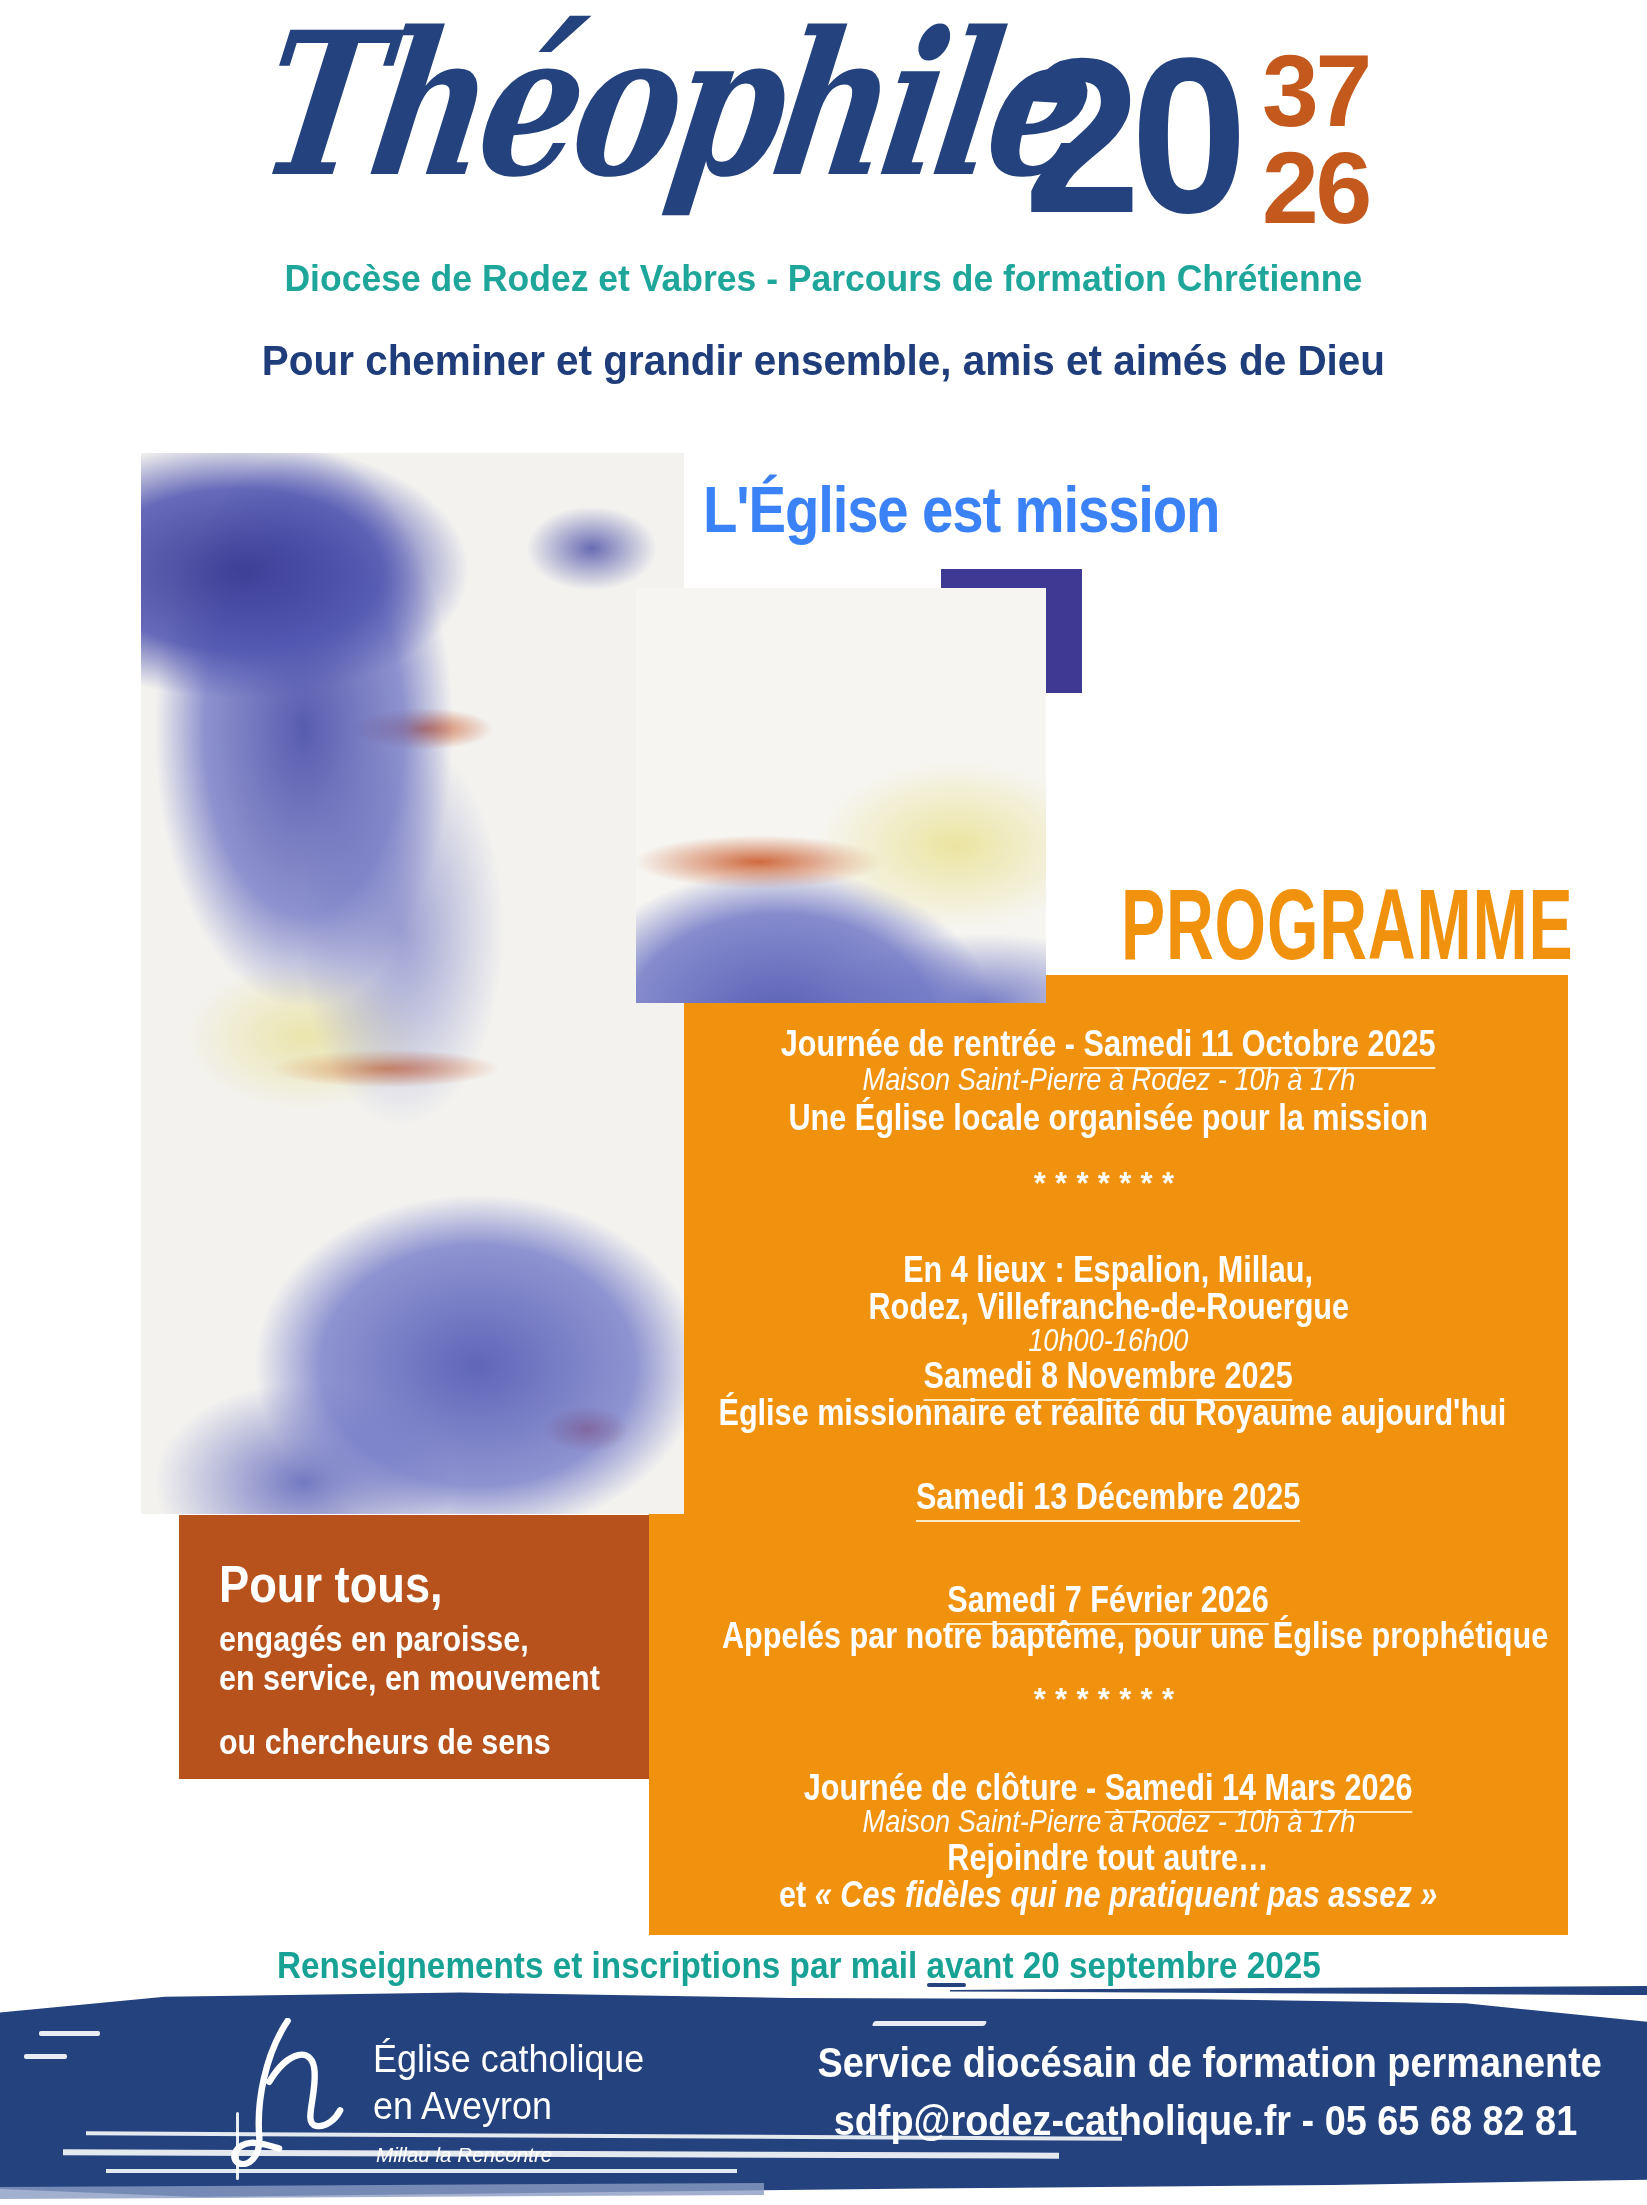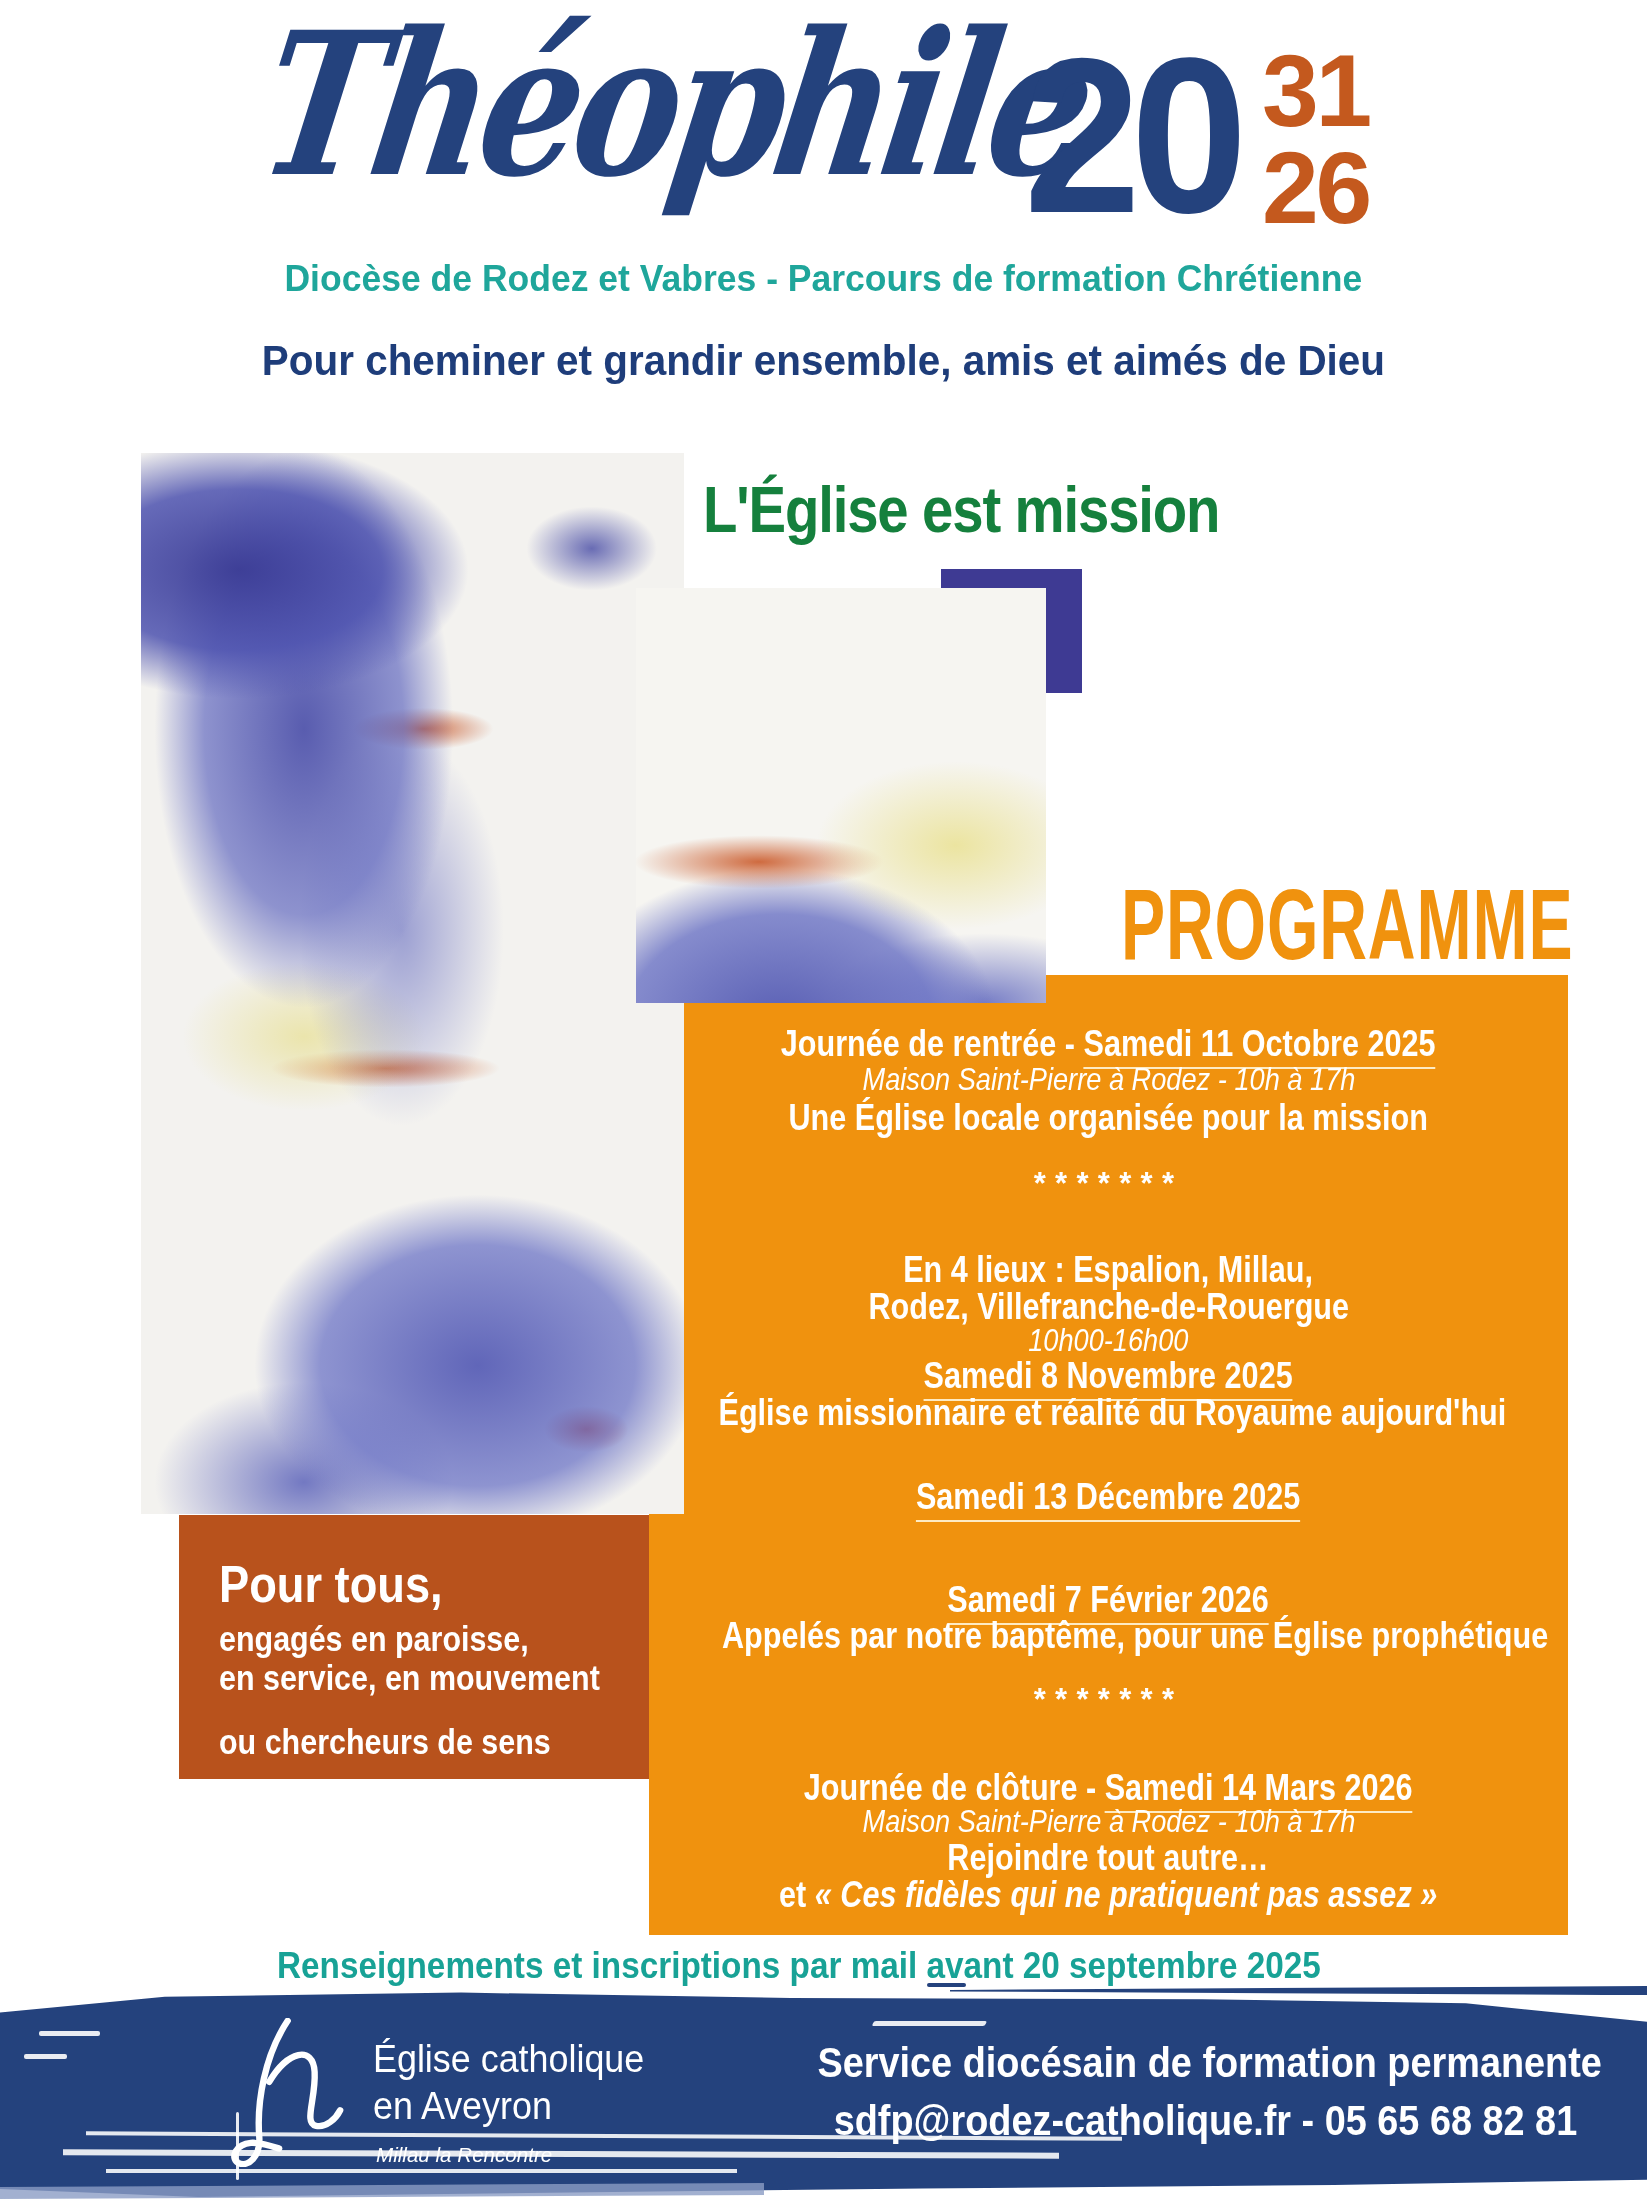--- a/index.html
+++ b/index.html
@@ -33,21 +33,21 @@
       radial-gradient(ellipse 286px 219px at 62% 86%, rgba(84,90,180,.92) 0%, rgba(108,116,198,.75) 55%, rgba(255,255,255,0) 78%),
       radial-gradient(ellipse 199px 133px at 30% 97%, rgba(92,99,186,.85), rgba(255,255,255,0) 75%),
       radial-gradient(ellipse 60px 33px at 82% 92%, rgba(205,60,25,.9), rgba(255,255,255,0) 70%);}
   .artwork2{left:636px;top:588px;width:410px;height:415px;z-index:3;background-color:#f6f5f1;
     background-image:
       radial-gradient(ellipse 199px 120px at 78% 62%, rgba(233,224,140,.8), rgba(255,255,255,0) 70%),
       radial-gradient(ellipse 173px 37px at 30% 66%, rgba(200,82,32,.85), rgba(255,255,255,0) 72%),
       radial-gradient(ellipse 279px 199px at 35% 105%, rgba(80,86,176,.95) 0%, rgba(105,113,196,.8) 55%, rgba(255,255,255,0) 78%),
       radial-gradient(ellipse 213px 93px at 85% 100%, rgba(96,104,190,.85), rgba(255,255,255,0) 75%);}
 
-  .theme-heading{left:703px;top:473px;font:700 64px "Liberation Sans",sans-serif;color:#15803d;
+  .theme-heading{left:703px;top:473px;font:700 64px "Liberation Sans",sans-serif;color:#3b82f6;
     letter-spacing:-1.3px;z-index:4;white-space:nowrap;}
   .theme-heading .cxl{transform:scaleX(.88);}
   .programme-label{left:1121px;top:874px;font:700 101px/1 "Liberation Sans",sans-serif;color:#f0920e;
     letter-spacing:1.3px;z-index:4;white-space:nowrap;}
   .programme-label .cxl{transform:scaleX(.655);}
 
   
   .orange-box{left:649px;top:975px;width:919px;height:960px;background:#f0920e;z-index:2;color:#fff;}
   .pline{position:absolute;left:0;right:0;text-align:center;font:700 36px "Liberation Sans",sans-serif;white-space:nowrap;}
   .pline.it{font:italic 400 32px "Liberation Sans",sans-serif;}
@@ -81,21 +81,21 @@
   .logo{left:219px;top:2018px;z-index:7;}
 </style>
 </head>
 <body>
 
 <div class="poster">
 
   <div class="abs title-script">Théophile</div>
   <div class="abs year-big">20</div>
   <div class="abs year-stack">
-    <div>31</div>
+    <div>37</div>
     <div>26</div>
   </div>
   <div class="abs tagline">
     <span class="cx" style="transform:scaleX(.96);">Diocèse de Rodez et Vabres - Parcours de formation Chrétienne</span>
   </div>
   <div class="abs headline">
     <span class="cx" style="transform:scaleX(.94);">Pour cheminer et grandir ensemble, amis et aimés de Dieu</span>
   </div>
 
   <div class="abs blue-square"></div>

